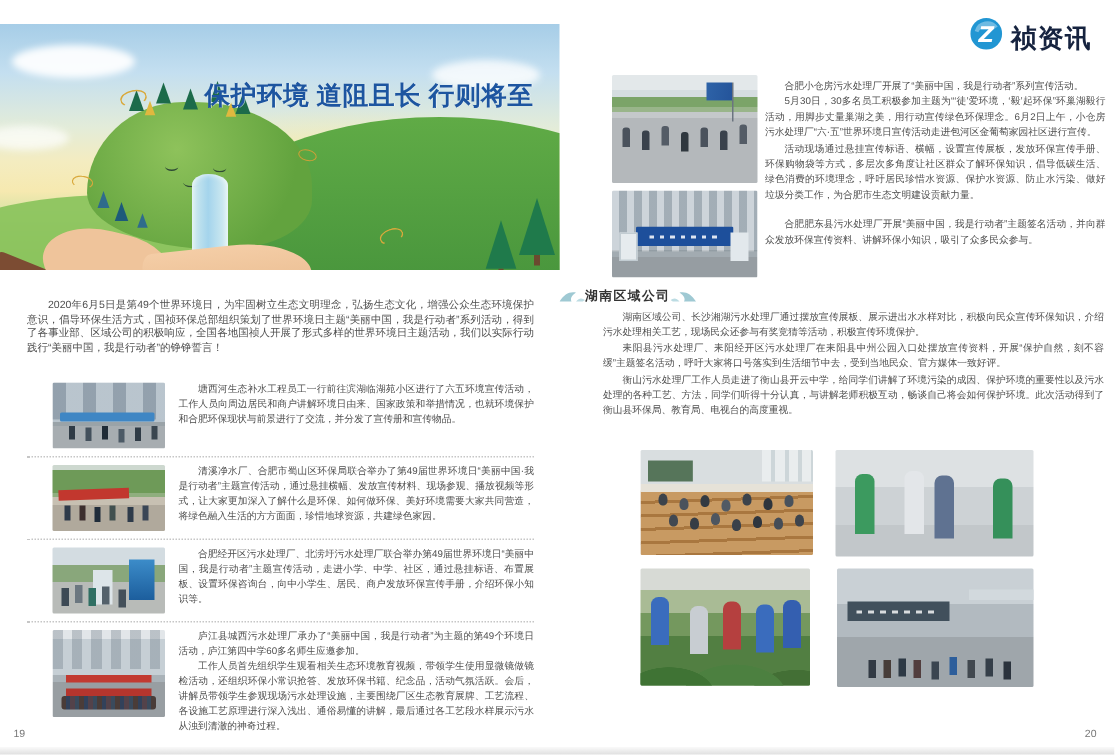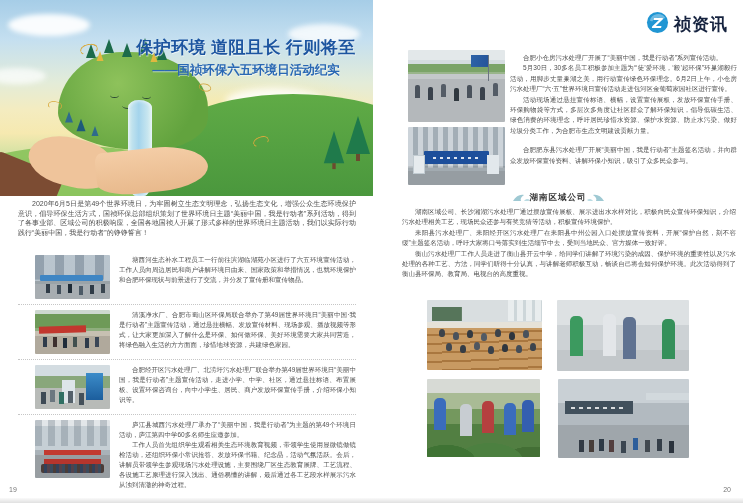--- a/index.html
+++ b/index.html
@@ -5,30 +5,30 @@
   html,body{margin:0;padding:0;}
   body{width:743px;height:504px;position:relative;background:#fff;overflow:hidden;
        font-family:"Liberation Sans","DejaVu Sans",sans-serif;-webkit-font-smoothing:antialiased;}
   .spread{position:absolute;inset:0;background:#fff;}
   .bottom-edge{position:absolute;left:0;right:0;bottom:1px;height:5px;
        background:linear-gradient(180deg,rgba(0,0,0,0.02),rgba(0,0,0,0.12));}
   
   .pagenum{position:absolute;bottom:11px;font-size:7px;color:#777;}
   .pn-left{left:9px;}
   .pn-right{right:12px;}
-  .sec-hd{position:absolute;left:0;display:flex;justify-content:center;align-items:center;gap:0;
+  .sec-hd{position:absolute;left:0;display:flex;justify-content:flex-start;align-items:center;gap:0;
        font-size:8.5px;font-weight:bold;color:#333;letter-spacing:1px;}
   .splash{display:inline-flex;line-height:0;}
   .splash-r{transform:scaleX(-1);}
   .dotsep{border-top:1px dotted #c6c6c6;height:0;margin:1px 0;}
   .ph{position:relative;overflow:hidden;flex-shrink:0;background:#cfd4d8;border-radius:1px;}
   .ph::before,.ph::after{content:"";position:absolute;}
   
   .left-page{position:absolute;left:0;top:0;width:373px;height:504px;}
-  .hero{position:absolute;left:0;top:0;width:373px;height:196px;overflow:hidden;
+  .hero{position:absolute;left:0;top:16px;width:373px;height:164px;overflow:hidden;
     background:
       radial-gradient(ellipse 60% 40% at 62% 62%,rgba(250,234,160,.85),rgba(250,234,160,0) 70%),
       linear-gradient(180deg,#a6cde7 0%,#c4dff0 20%,#e3ecd9 42%,#f4ecc0 56%,#f6e9b0 68%,#d5e2a4 78%,#a3ca77 88%,#77b656 100%);}
   .cloud{position:absolute;background:rgba(255,255,255,.92);border-radius:50%;filter:blur(2.5px);}
   .cloud1{left:8px;top:14px;width:82px;height:22px;}
   .cloud2{left:288px;top:24px;width:72px;height:20px;opacity:.85;}
   .cloud3{left:-12px;top:68px;width:58px;height:16px;opacity:.75;}
   .cloud4{left:226px;top:88px;width:96px;height:26px;opacity:.9;filter:blur(3.5px);}
   .hill{position:absolute;border-radius:50%;}
   .hill-l{left:-50px;bottom:-34px;width:250px;height:84px;background:#8cc45e;opacity:.95;}
@@ -203,21 +203,20 @@
           <span class="smile"></span>
       </div>
       <div class="waterfall"></div>
       <div class="hand-front"></div>
       <div class="swirl swirl1"></div>
       <div class="swirl swirl2"></div>
       <div class="swirl swirl3"></div>
       <div class="swirl swirl4"></div>
       <div class="hero-titles">
         <div class="hero-title">保护环境 道阻且长 行则将至</div>
-        <div class="hero-subtitle">——国祯环保六五环境日活动纪实</div>
       </div>
     </div>
 
     <p class="intro">2020年6月5日是第49个世界环境日，为牢固树立生态文明理念，弘扬生态文化，增强公众生态环境保护意识，倡导环保生活方式，国祯环保总部组织策划了世界环境日主题“美丽中国，我是行动者”系列活动，得到了各事业部、区域公司的积极响应，全国各地国祯人开展了形式多样的世界环境日主题活动，我们以实际行动践行“美丽中国，我是行动者”的铮铮誓言！</p>
 
 
     <div class="rows">
       <div class="lrow">
         <div class="ph photo-tangxi"></div>
         <div class="txt">

